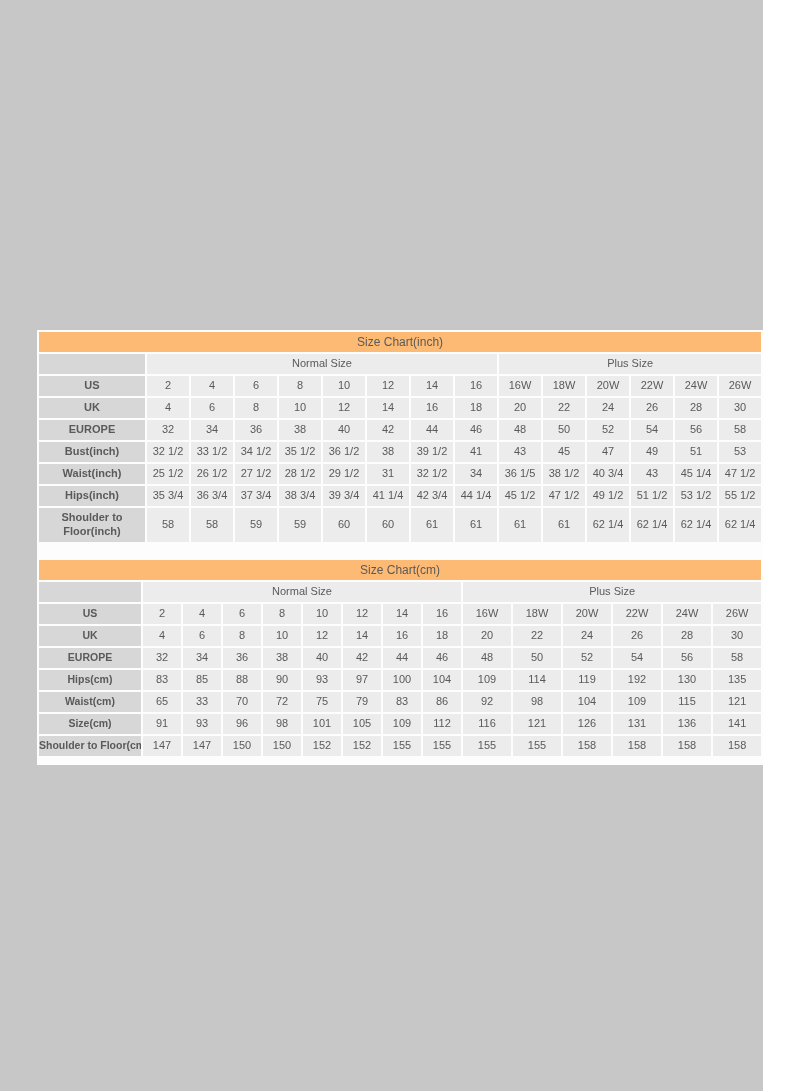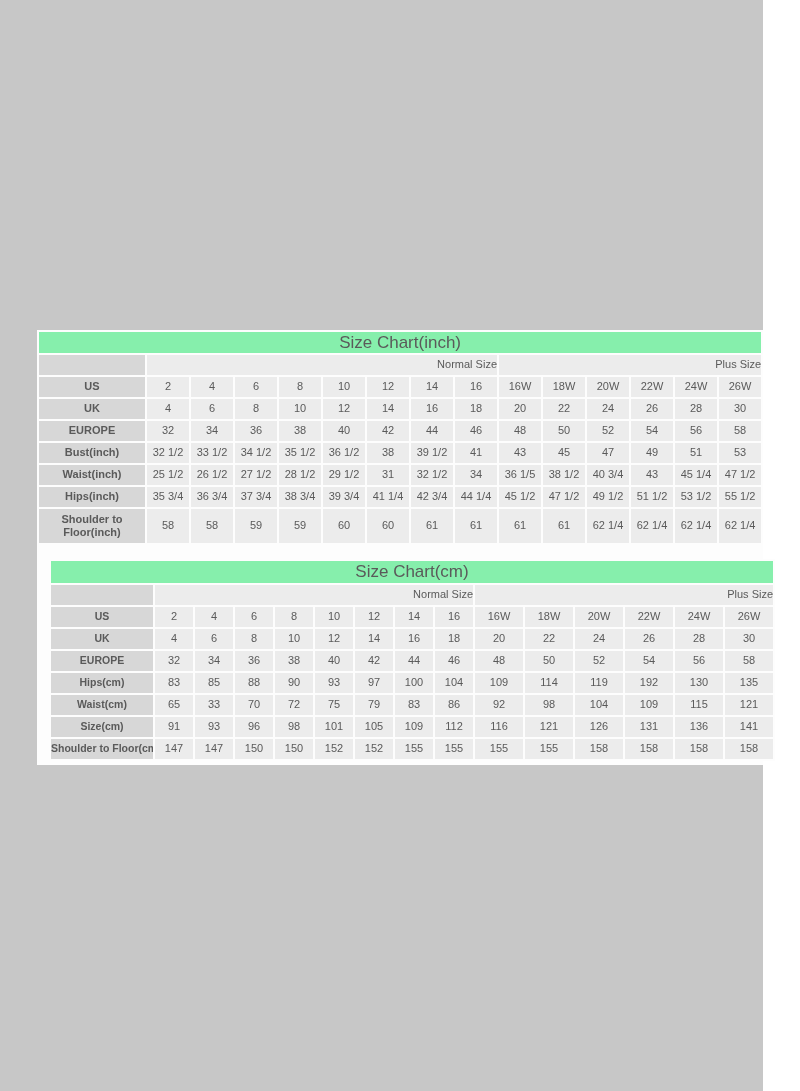--- a/index.html
+++ b/index.html
@@ -23,32 +23,32 @@
   }
   table.size-chart {
     border-collapse: separate;
     border-spacing: 2px;
     table-layout: fixed;
     width: 726px;
     background: #fdfdfd;
     color: #5a5a5a;
     font-size: 11px;
   }
-  table.size-chart + table.size-chart { margin-top: 14px; margin-left: 12px; }
+  table.size-chart + table.size-chart { margin-top: 14px; }
   table.size-chart td, table.size-chart th {
     height: 20px;
     padding: 0;
     text-align: center;
     vertical-align: middle;
     font-weight: normal;
     line-height: 1.25;
   }
-  table.size-chart td.title { background: #86efac; font-size: 17px; }
+  table.size-chart td.title { background: #fdba74; font-size: 12px; }
   table.size-chart th.rowlabel, table.size-chart th.corner { background: #d7d7d7; font-weight: bold; }
-  table.size-chart td.group { background: #ececec; text-align: right; }
+  table.size-chart td.group { background: #ececec; }
   table.size-chart td.data { background: #ececec; }
   table.tbl-inch tr.tall th.rowlabel, table.tbl-inch tr.tall td.data { height: 34px; }
   table.tbl-cm th.rowlabel { white-space: nowrap; overflow: hidden; font-size: 10.5px; }
 </style>
 </head>
 <body>
 
 <div class="gray-bg"></div>
 
 <div class="panel">

